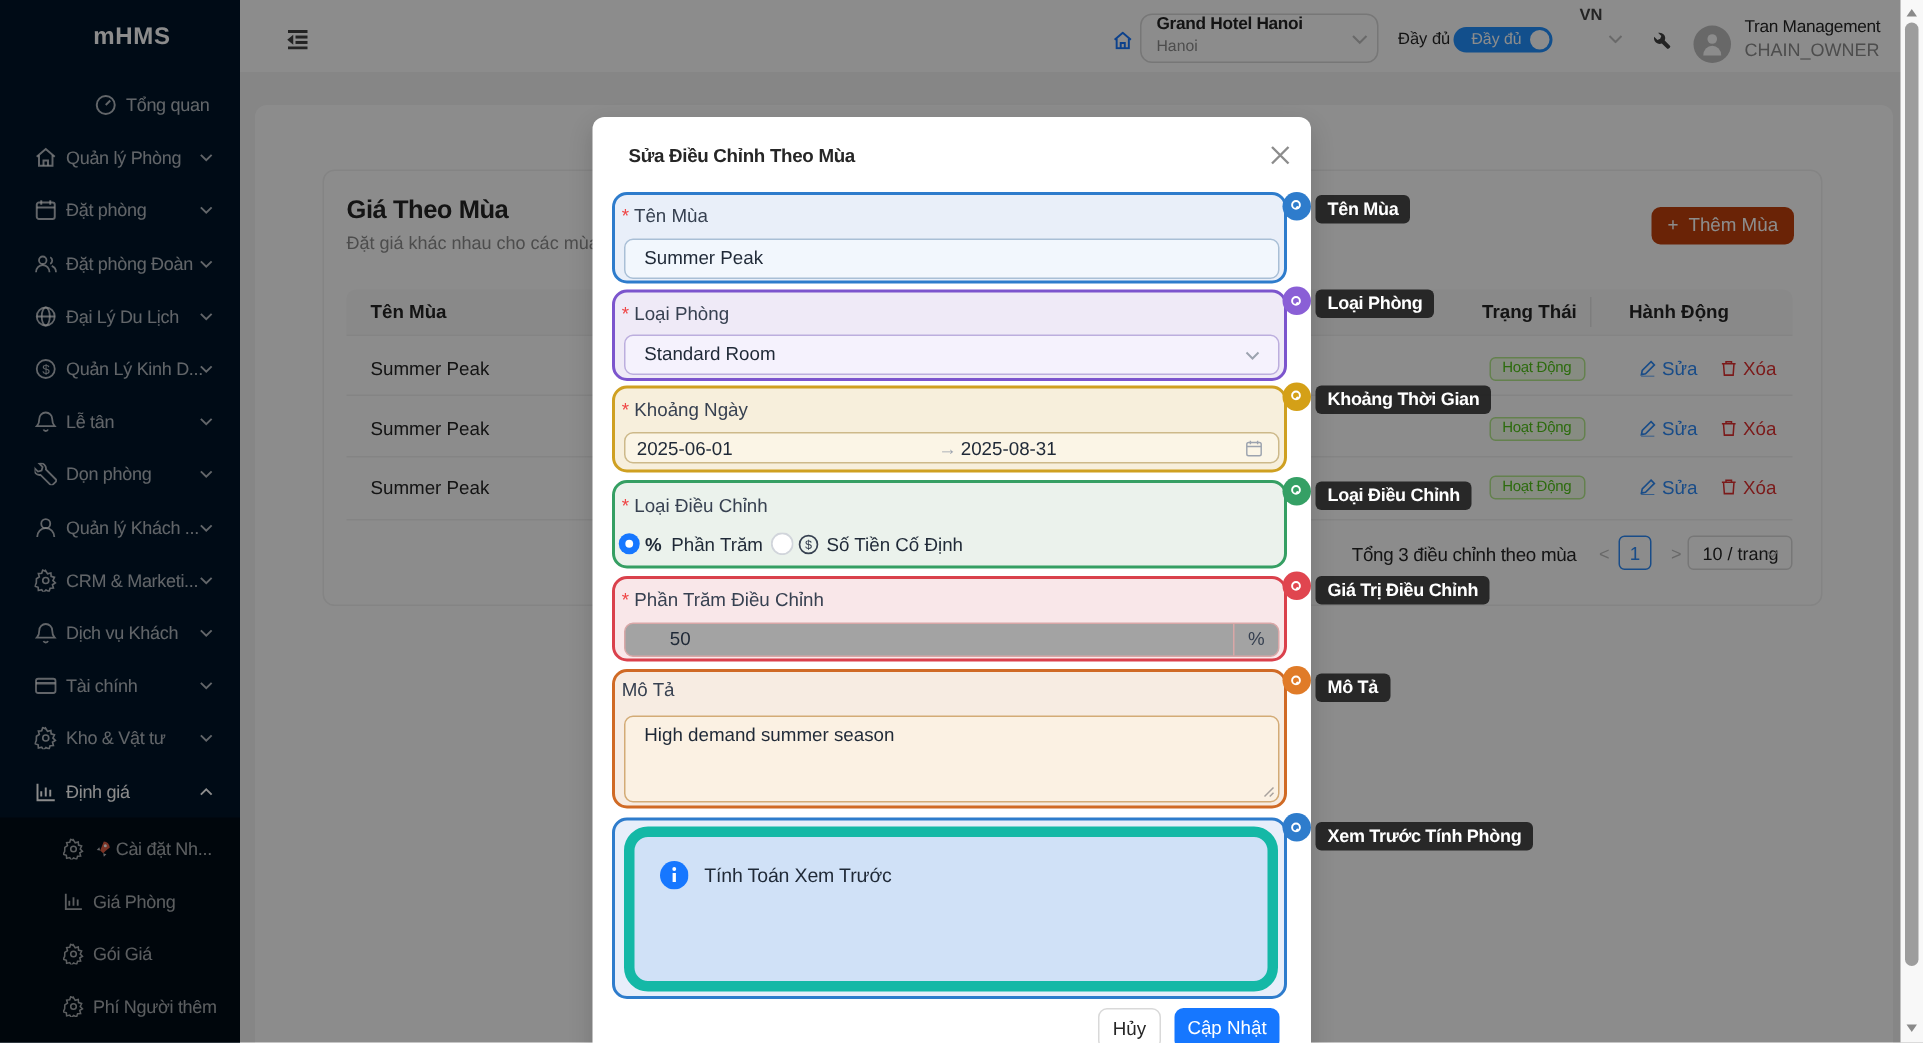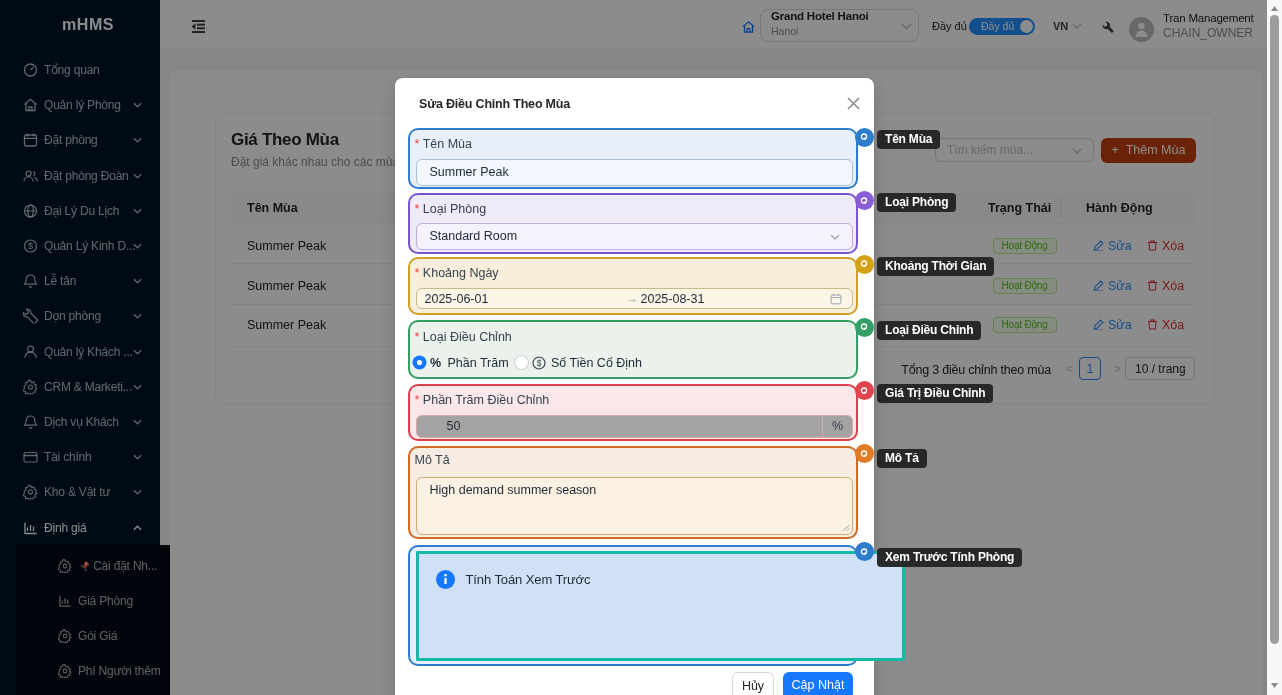--- a/index.html
+++ b/index.html
@@ -6,21 +6,21 @@
   html,body { width:1282px; height:695px; overflow:hidden; font-family:"Liberation Sans",sans-serif; background:#f5f5f5; }
   .abs { position:absolute; }
 
   
   #sidebar { position:absolute; left:0; top:0; width:160px; height:695px; background:#001529; z-index:1; }
   #logo { position:absolute; left:0; top:16px; width:160px; text-align:center; color:#fff; font-weight:bold; font-size:16px; letter-spacing:.5px;padding-left:16px; }
   .mi { position:absolute; left:0; width:160px; height:30px; color:rgba(255,255,255,.70); font-size:12px; letter-spacing:-0.2px; }
   .mi .ic { position:absolute; left:23px; top:50%; transform:translateY(-50%); width:15px; height:15px; }
   .mi .tx { position:absolute; left:44px; top:50%; transform:translateY(-50%); white-space:nowrap; }
   .mi .ch { position:absolute; left:133px; top:50%; transform:translateY(-50%); width:9px; height:9px; }
-  #submenu { position:absolute; left:0; top:545px; width:160px; height:150px; background:#000c17;margin-left:16px; }
+  #submenu { position:absolute; left:0; top:545px; width:160px; height:150px; background:#000c17; }
   .smi { position:absolute; left:0; width:160px; height:30px; color:rgba(255,255,255,.66); font-size:12px; letter-spacing:-0.2px; }
   .smi .ic { position:absolute; left:42px; top:50%; transform:translateY(-50%); width:14px; height:14px; }
   .smi .tx { position:absolute; left:62px; top:50%; transform:translateY(-50%); white-space:nowrap; }
 
   
   #header { position:absolute; left:160px; top:0; width:1122px; height:48px; background:#fff; z-index:1; }
   #selbox { position:absolute; left:600px; top:9px; width:159px; height:33px; border:1px solid #d9d9d9; border-radius:8px; }
   #hdr-name { position:absolute; left:611px; top:9.5px; font-size:11.5px; font-weight:bold; color:#262626; letter-spacing:-0.2px; }
   #hdr-sub { position:absolute; left:611px; top:24.5px; font-size:10.5px; color:#8c8c8c; }
   .switch { position:absolute; left:809px; top:17.5px; width:66px; height:17px; background:#2190ff; border-radius:9px; }
@@ -55,21 +55,21 @@
   .tlabel { position:absolute; left:482px; height:19px; line-height:19px; padding:0 8px; letter-spacing:-0.2px; background:rgba(35,35,35,0.96); border-radius:4px; color:#fff; font-size:12px; font-weight:bold; white-space:nowrap; z-index:22; }
 
   .mbtn { position:absolute; height:28px; border-radius:6px; font-size:12.5px; text-align:center; line-height:26px; }
 </style>
 </head>
 <body>
 
 <div id="sidebar">
   <div id="logo">mHMS</div>
   <div id="menu">
-      <div class="mi" style="top:55px;">
+      <div class="mi" style="top:55px;margin-left:40px;">
         <svg class="ic" viewBox="0 0 15 15">
           <circle cx="7.5" cy="7.5" r="6" fill="none" stroke="currentColor" stroke-width="1.3"></circle>
           <path d="M7.5 7.5 L10.5 4.5" stroke="currentColor" stroke-width="1.3"></path>
         </svg>
         <span class="tx">Tổng quan</span>
       </div>
       <div class="mi" style="top:90.2px;">
         <svg class="ic" viewBox="0 0 15 15">
           <path d="M1.5 7 L7.5 1.8 L13.5 7" fill="none" stroke="currentColor" stroke-width="1.3"></path>
           <path d="M3 6 V13 H12 V6" fill="none" stroke="currentColor" stroke-width="1.3"></path>
@@ -256,46 +256,40 @@
   <div id="hdr-name">Grand Hotel Hanoi</div>
   <div id="hdr-sub">Hanoi</div>
   <svg class="abs" style="left:741px;top:23px" width="11" height="7" viewBox="0 0 11 7" fill="none" stroke="#bfbfbf" stroke-width="1.4">
       <path d="M1 1 L5.5 5.5 L10 1"></path>
     </svg>
   <div class="abs" style="left:772px;top:20px;font-size:11px;color:#262626">Đầy đủ</div>
   <div class="switch">
       <div class="stx">Đầy đủ</div>
       <div class="knob"></div>
     </div>
-  <div class="abs" style="left:893px;top:20px;font-size:11px;font-weight:bold;color:#434343">VN</div>
+  <div class="abs" style="left:893px;top:4px;font-size:11px;font-weight:bold;color:#434343">VN</div>
   <svg class="abs" style="left:912px;top:23px" width="10" height="6" viewBox="0 0 10 6" fill="none" stroke="#bfbfbf" stroke-width="1.3">
       <path d="M1 1 L5 5 L9 1"></path>
     </svg>
   <svg class="abs" style="left:941px;top:20px" width="13" height="13" viewBox="0 0 24 24" fill="#404040">
     <path d="M22.7 19.3l-6.4-6.4a7 7 0 0 0-8.2-9.4l4 4-1.4 3.4-3.4 1.4-4-4a7 7 0 0 0 9.4 8.2l6.4 6.4a1.5 1.5 0 0 0 2.1 0l1.5-1.5a1.5 1.5 0 0 0 0-2.1z"></path>
   </svg>
   <div class="abs" style="left:969px;top:17px;width:25px;height:25px;border-radius:50%;background:#bdbdbd"></div>
   <svg class="abs" style="left:974px;top:21px" width="15" height="17" viewBox="0 0 15 17" fill="#fff">
       <circle cx="7.5" cy="5" r="3.2"></circle>
       <path d="M1.5 16 a6 6.5 0 0 1 12 0 z"></path>
     </svg>
   <div class="abs" style="left:1003px;top:12px;font-size:11.5px;font-weight:normal;color:#262626;letter-spacing:-0.2px">Tran Management</div>
   <div class="abs" style="left:1003px;top:26px;font-size:12px;color:#8c8c8c">CHAIN_OWNER</div>
 </div>
 
 <div id="wrapper">
   <div id="card">
     <div class="abs" style="left:15px;top:16px;font-size:17px;font-weight:bold;color:#262626;letter-spacing:-0.3px">Giá Theo Mùa</div>
     <div class="abs" style="left:15px;top:41px;font-size:12px;color:#8c8c8c">Đặt giá khác nhau cho các mùa khác nhau trong năm</div>
-    <div class="abs" style="left:719px;top:24px;width:159px;height:24px;border:1px solid #d9d9d9;border-radius:6px;background:#fff">
-      <span style="position:absolute;left:11px;top:4px;font-size:12px;color:#bfbfbf">Tìm kiếm mùa...</span>
-      <svg style="position:absolute;right:11px;top:9px" width="10" height="6" viewBox="0 0 10 6" fill="none" stroke="#bfbfbf" stroke-width="1.3">
-          <path d="M1 1 L5 5 L9 1"></path>
-        </svg>
-    </div>
     <div class="abs" style="left:885px;top:23.5px;width:95px;height:25px;background:#c2410c;border-radius:6px;color:#fff;font-size:12.5px;text-align:center;line-height:24px">+&nbsp; Thêm Mùa</div>
 
     <div class="thead">
       <span class="hcell" style="left:16px">Tên Mùa</span>
       <span class="hcell" style="left:180px">Loại Phòng</span>
       <span class="hcell" style="left:380px">Khoảng Ngày</span>
       <span class="hcell" style="left:560px">Điều Chỉnh</span>
       <span class="hcell" style="left:757px">Trạng Thái</span>
       <span class="hcell" style="left:855px">Hành Động</span>
       <span style="position:absolute;left:829px;top:5px;width:1px;height:20px;background:#e4e4e4"></span>
@@ -400,21 +394,21 @@
   <span style="position:absolute;left:156px;top:2px">Số Tiền Cố Định</span>
 </div>
     <div class="flabel req" style="top:314.5px">Phần Trăm Điều Chỉnh</div>
 <div class="ctl" style="top:336.5px;height:23px;background:#a3a3a3;border-color:#d9a7a7;line-height:21px;padding-left:30px">50
 <span style="position:absolute;right:0;top:0;width:30px;height:21px;border-left:1px solid #d9a7a7;text-align:center;color:#374151">%</span></div>
     <div class="flabel" style="top:375px">Mô Tả</div>
 <div class="ctl" style="top:398.5px;height:58.5px;background:#fbf1e3;border-color:#d3ab76;padding:5px 13px">High demand summer season
 <svg style="position:absolute;right:2px;bottom:2px" width="8" height="8" viewBox="0 0 8 8" stroke="#a8a29e" stroke-width="1">
         <path d="M7 1 L1 7 M7 4.5 L4.5 7"></path>
       </svg></div>
-    <div class="abs" style="left:20.5px;top:473px;width:489px;height:109.5px;background:#d0e1f7;border:3px solid #14b8a6;border-radius:1px">
+    <div class="abs" style="left:20.5px;top:473px;width:436px;height:109.5px;background:#d0e1f7;border:7px solid #14b8a6;border-radius:16px">
   <svg style="position:absolute;left:17.5px;top:16px" width="19" height="19" viewBox="0 0 19 19">
         <circle cx="9.5" cy="9.5" r="9.5" fill="#1677ff"></circle>
         <rect x="8.4" y="8" width="2.2" height="6" fill="#fff"></rect>
         <circle cx="9.5" cy="5.3" r="1.3" fill="#fff"></circle>
       </svg>
   <div class="abs" style="left:47px;top:17.5px;font-size:13px;color:#1f2937;letter-spacing:-0.1px">Tính Toán Xem Trước</div>
 </div>
     <div class="mbtn" style="left:337px;top:593.5px;width:42px;background:#fff;border:1px solid #d9d9d9;color:#262626">Hủy</div>
 <div class="mbtn" style="left:388px;top:593.5px;width:70px;background:#1677ff;color:#fff">Cập Nhật</div>
     <div class="marker" style="top:49.5px;background:#2e7ccc">

